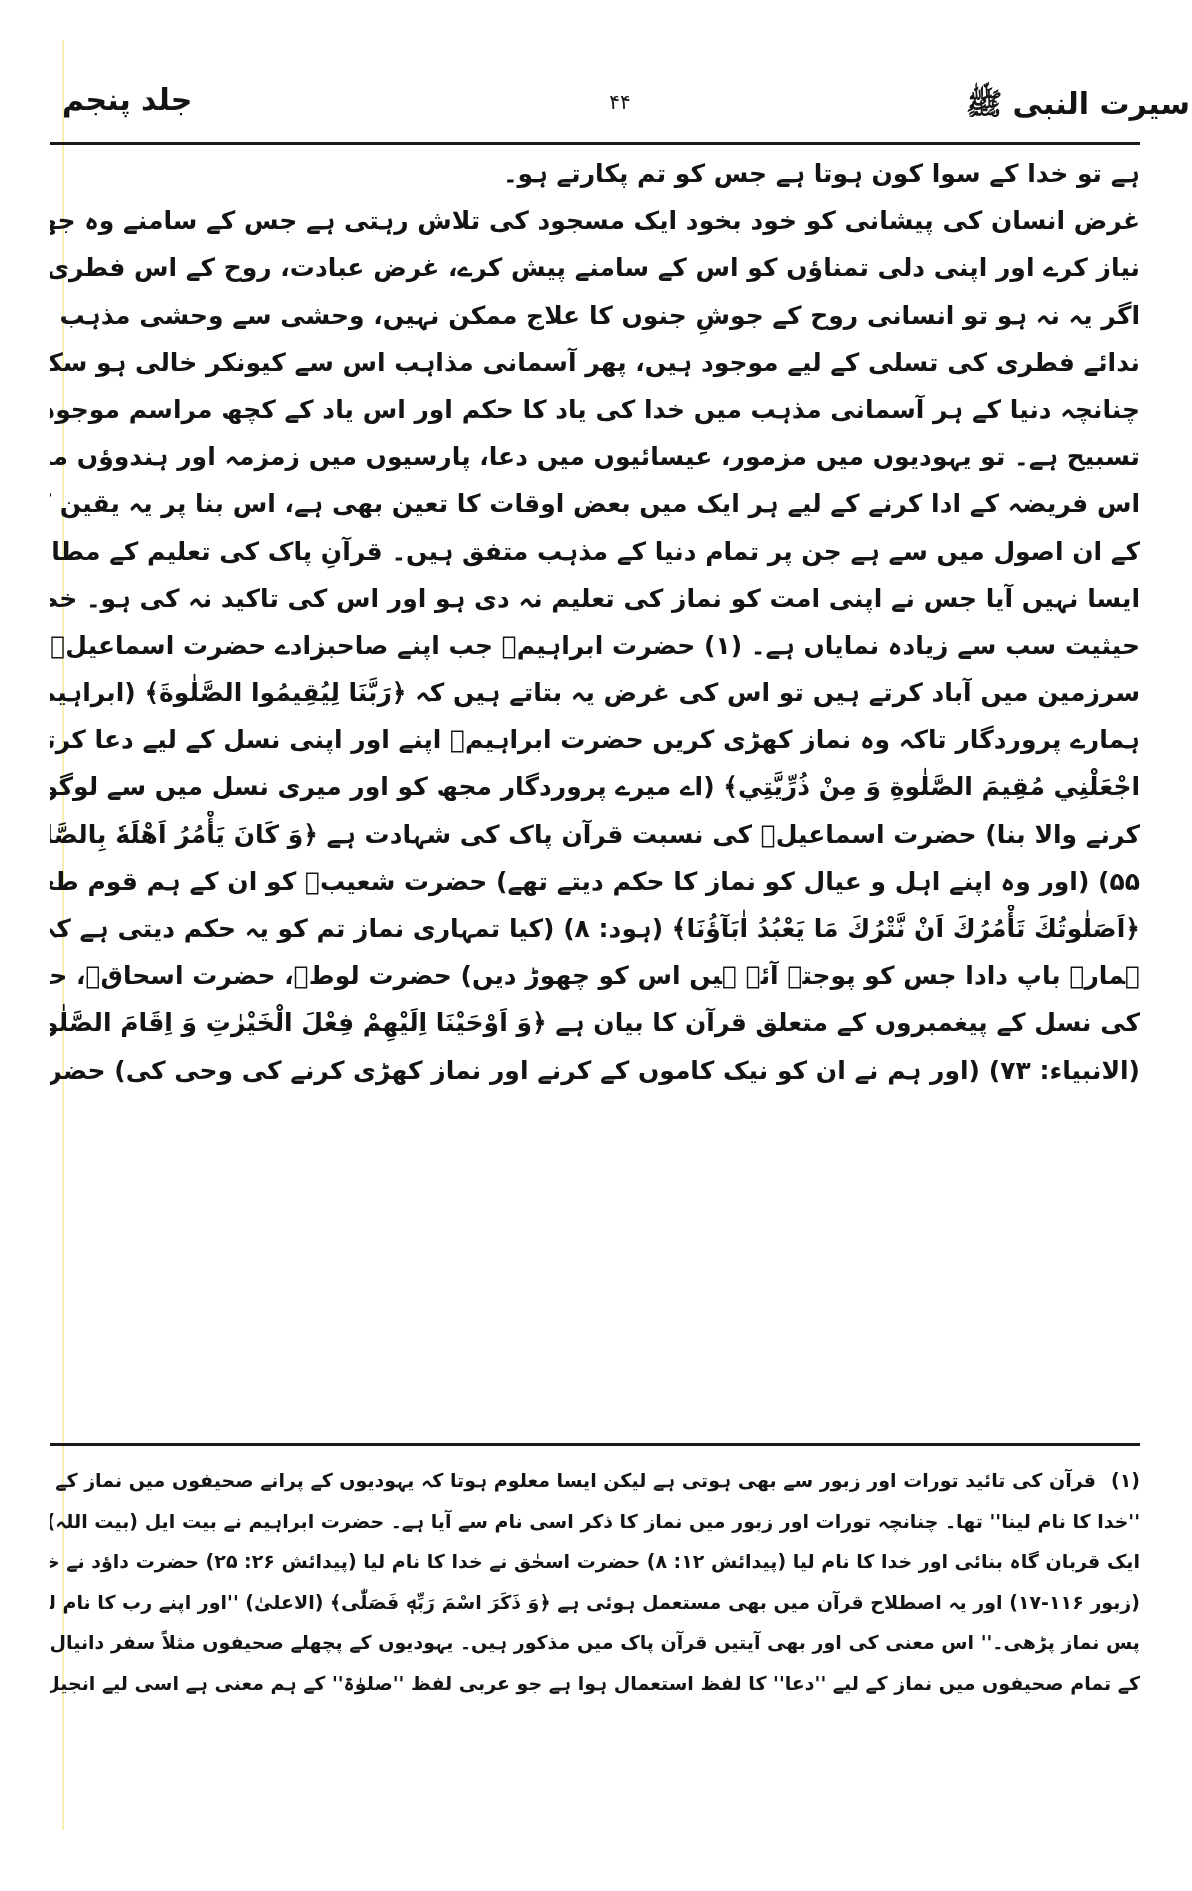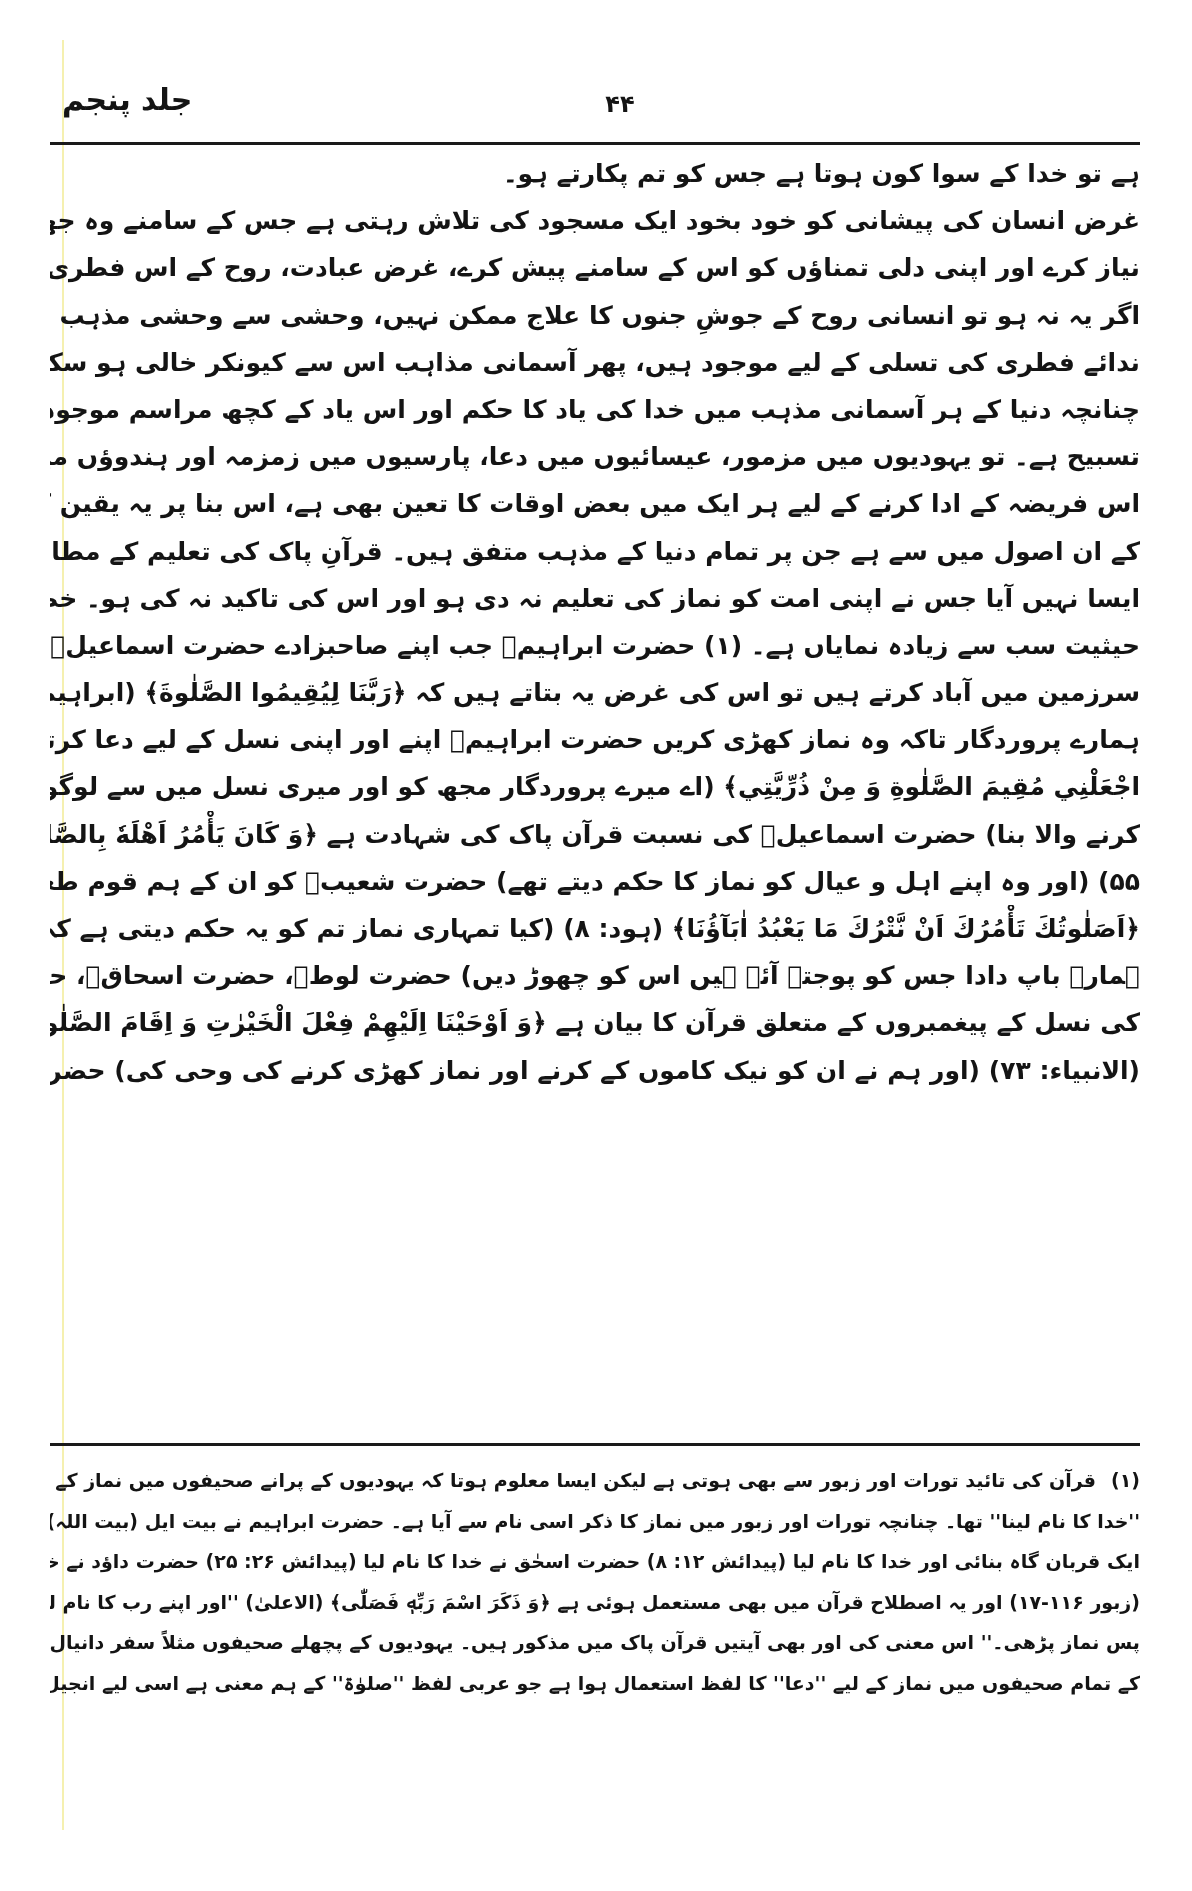--- a/index.html
+++ b/index.html
@@ -13,21 +13,21 @@
   }
   .page-header {
     position: absolute; left: 50px; top: 70px; width: 1140px; height: 80px;
     direction: rtl;
   }
   .header-title {
     position: absolute; right: 0; top: 16px; font-size: 30px; font-weight: bold;
   }
   .header-page-number {
     position: absolute; left: 50%; transform: translateX(-50%); top: 20px;
-    font-size: 24px; font-weight: bold;
+    font-size: 20px; font-weight: normal;
   }
   .header-volume {
     position: absolute; left: 12px; top: 12px; font-size: 30px; font-weight: bold;
   }
   .header-rule {
     position: absolute; left: 50px; top: 142px; width: 1090px; height: 3px; background: #1a1a1a;
   }
   .body-text {
     position: absolute; left: 50px; top: 150px; width: 1090px;
     direction: rtl; text-align: justify; text-align-last: right;
@@ -45,20 +45,21 @@
   .fn-line { display: block; white-space: nowrap; overflow: hidden; height: 40.5px; text-align: right; }
   .fn-line.justify { text-align: justify; text-align-last: justify; }
   .fn-marker { display: inline-block; width: 44px; }
 </style>
 </head>
 <body>
 
 <div class="scan-guide"></div>
 
 <div class="page-header">
+  <span class="header-title">سیرت النبی ﷺ</span>
   <span class="header-page-number">۴۴</span>
   <span class="header-volume">جلد پنجم</span>
 </div>
 <div class="header-rule"></div>
 
 <div class="body-text">
   <span class="body-line">ہے تو خدا کے سوا کون ہوتا ہے جس کو تم پکارتے ہو۔</span>
   <span class="body-line justify">غرض انسان کی پیشانی کو خود بخود ایک مسجود کی تلاش رہتی ہے جس کے سامنے وہ جھکے، اندرونِ دل کی عرضِ</span>
   <span class="body-line justify">نیاز کرے اور اپنی دلی تمناؤں کو اس کے سامنے پیش کرے، غرض عبادت، روح کے اس فطری مطالبہ کا جواب ہے،</span>
   <span class="body-line justify">اگر یہ نہ ہو تو انسانی روح کے جوشِ جنوں کا علاج ممکن نہیں، وحشی سے وحشی مذہب میں بھی عبادت کے کچھ رسوم اس</span>

